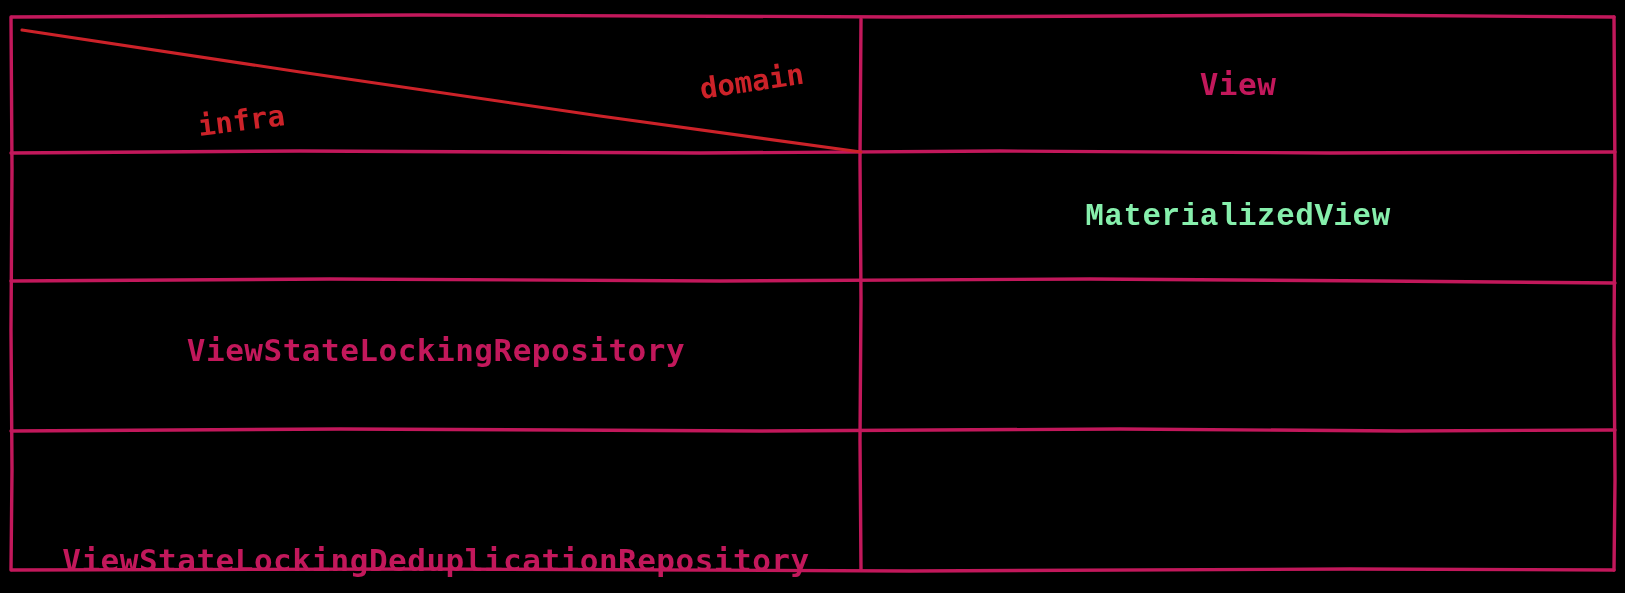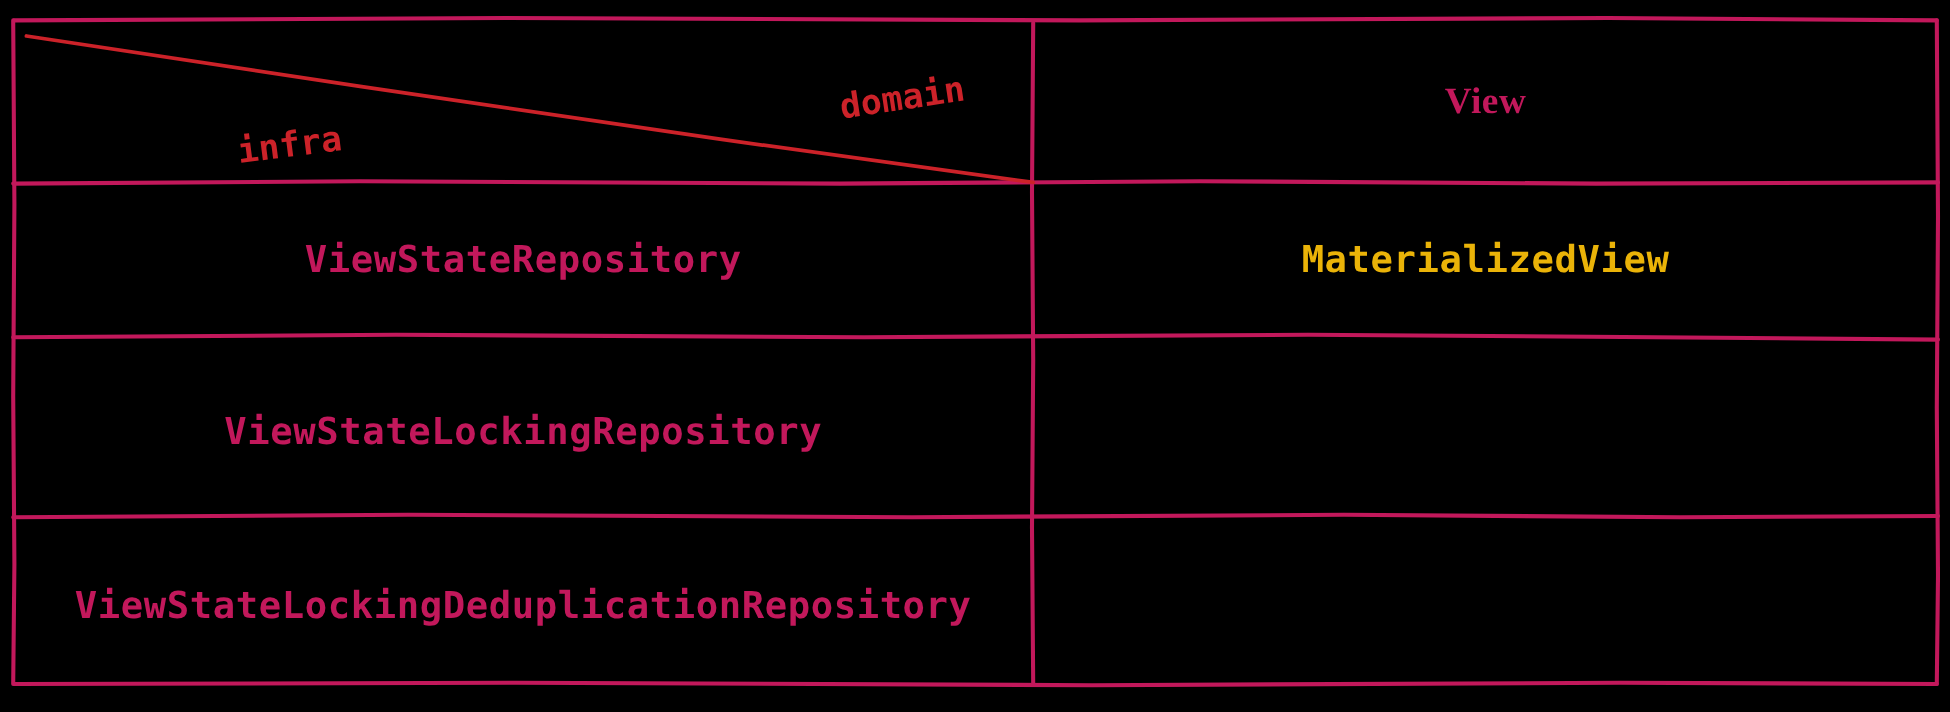--- a/index.html
+++ b/index.html
@@ -56,25 +56,25 @@
     letter-spacing: 0.5px;
   }
 
   
   .col-left  { left: 12px;  width: 848px; }
   .col-right { left: 862px; width: 752px; }
 
   
   .row-head { top: 17px;  height: 134px; }
   .row-1    { top: 153px; height: 127px; }
-  .row-2    { top: 286px; height: 148px; }
-  .row-3    { top: 431px; height: 147px; }
+  .row-2    { top: 276px; height: 148px; }
+  .row-3    { top: 431px; height: 147px; align-items: flex-end; }
 
   .infra-color  { color: #c2185b; }
-  .domain-color { color: #eab308; }
+  .domain-color { color: #86efac; font-family: Liberation Mono, monospace; }
   .size-row1 { font-size: 31px; }
   .size-row2 { font-size: 31px; }
   .size-row3 { font-size: 31px; }
 
   
   .corner-label {
     position: absolute;
     font-family: "DejaVu Sans Mono", monospace;
     font-weight: bold;
     font-size: 29px;
@@ -91,21 +91,20 @@
     left: 688px;
     top: 55px;
     transform: rotate(-8.5deg);
     transform-origin: left center;
   }
 
   .view-head {
     font-size: 31px;
     font-weight: bold;
     color: #c2185b;
-    font-family: Liberation Serif, serif;
   }
 </style>
 </head>
 <body>
 
 <div id="board">
 
   <svg id="lines" viewBox="0 0 1625 593" width="1625" height="593" xmlns="http://www.w3.org/2000/svg">
     <g fill="none" stroke="#c2185b" stroke-width="3.4" stroke-linecap="round" stroke-linejoin="round">
 
@@ -133,23 +132,20 @@
 
     <div class="cell col-left row-head">
       <span class="corner-label" id="label-infra">infra</span>
       <span class="corner-label" id="label-domain">domain</span>
     </div>
 
     <div class="cell col-right row-head">
       <span class="cell-text view-head">View</span>
     </div>
 
-    <div class="cell col-left row-1">
-      <span class="cell-text size-row1 infra-color">ViewStateRepository</span>
-    </div>
     <div class="cell col-right row-1">
       <span class="cell-text size-row1 domain-color">MaterializedView</span>
     </div>
 
     <div class="cell col-left row-2">
       <span class="cell-text size-row2 infra-color">ViewStateLockingRepository</span>
     </div>
 
     <div class="cell col-left row-3">
       <span class="cell-text size-row3 infra-color">ViewStateLockingDeduplicationRepository</span>

